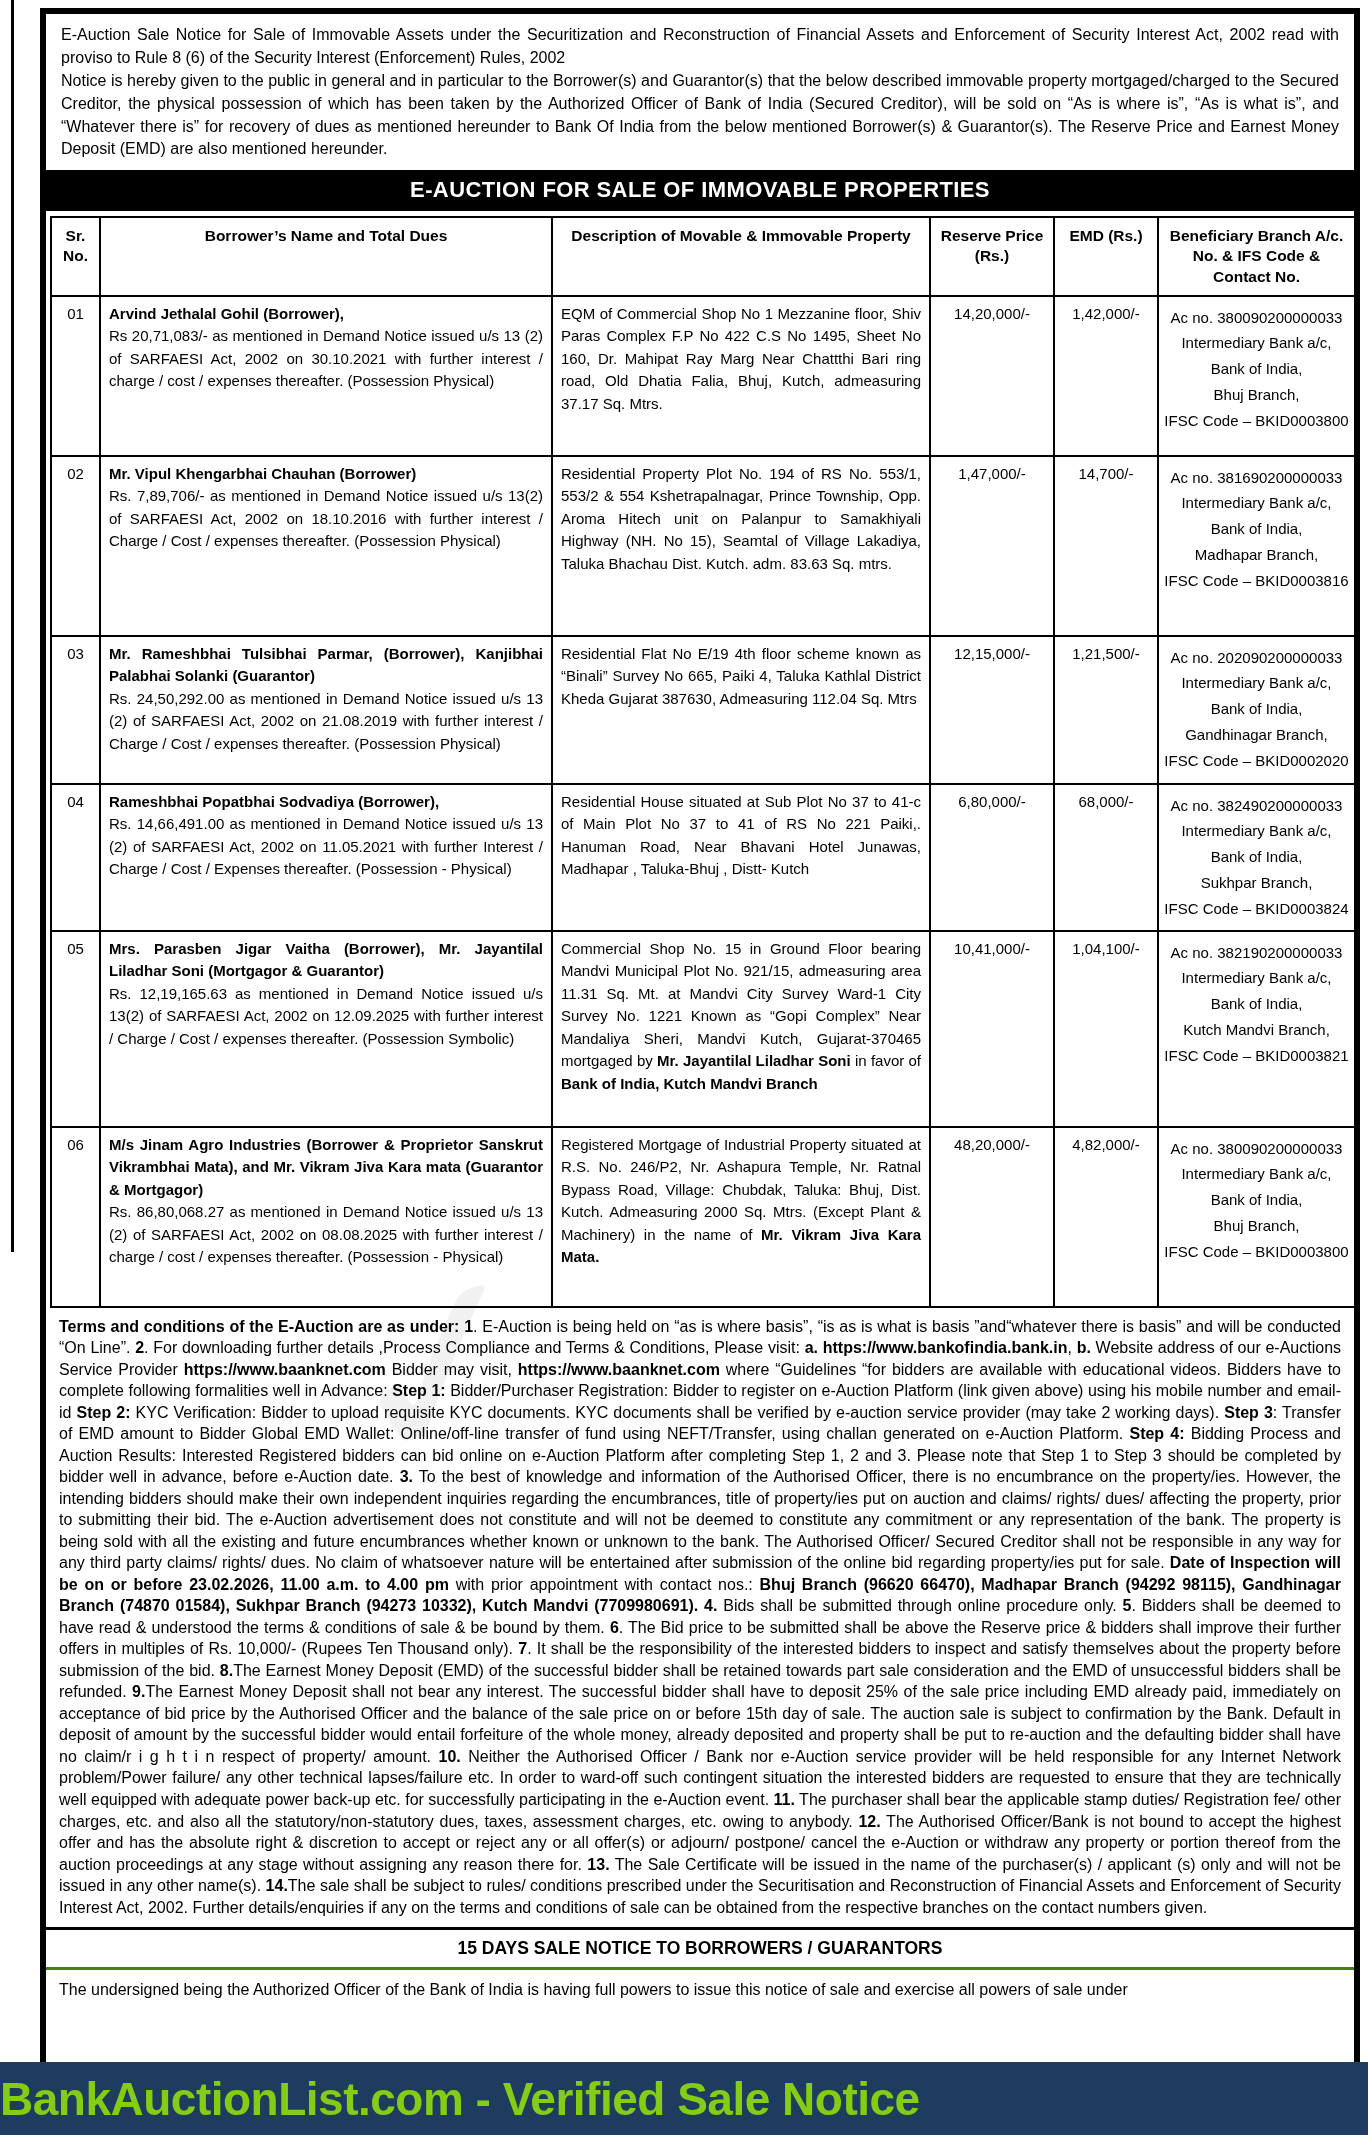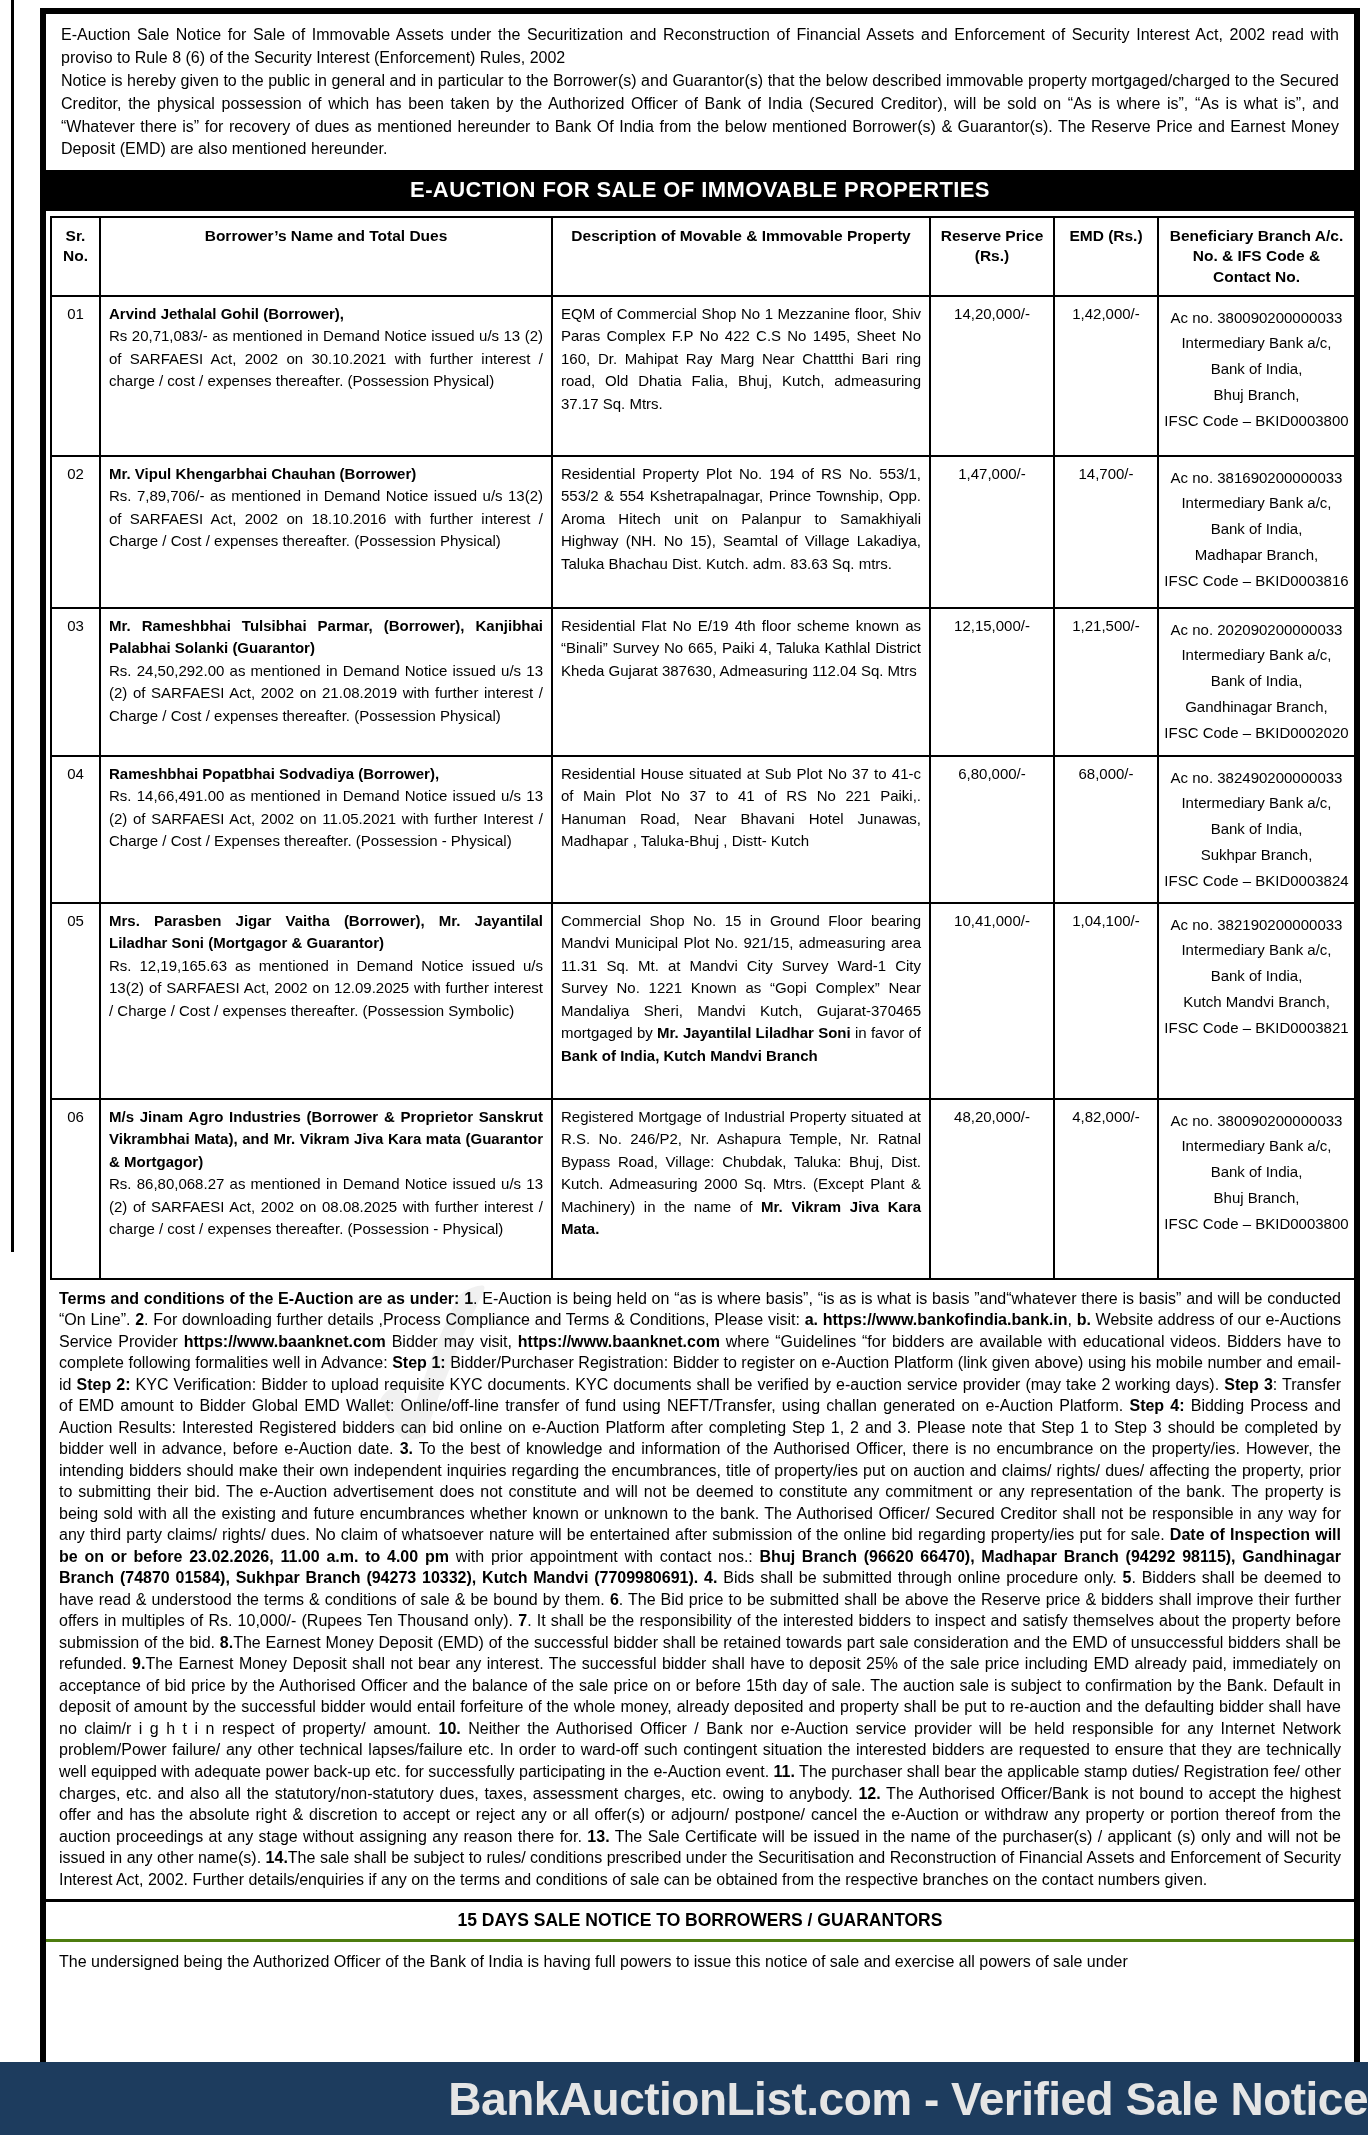--- a/index.html
+++ b/index.html
@@ -38,21 +38,21 @@
     padding:8px 13px 9px 13px; font-size:16px; line-height:1.345; text-align:justify;
     border-bottom:3px solid #000;
   }
   .notice15 {
     text-align:center; font-weight:bold; font-size:17.5px;
     padding:8px 0; border-bottom:3px solid #4d7c0f;
   }
   .undersigned { padding:9px 13px 0 13px; font-size:16px; line-height:1.4; text-align:justify; }
   .bottom-banner {
     position:absolute; left:0; bottom:0; width:1368px; height:73px; z-index:5;
-    background:#1d3c5e; color:#e5e5e5; display:flex; align-items:center; justify-content:flex-end;
+    background:#1d3c5e; color:#84cc16; display:flex; align-items:center; justify-content:flex-start;
     font-weight:bold; font-size:46px; letter-spacing:-0.5px; white-space:nowrap;
   }
 </style>
 </head>
 <body>
 
 <div class="scan-edge"></div>
 
 <div class="doc">
   <div class="watermark">✓</div>
@@ -94,21 +94,21 @@
         <td class="c-price">14,20,000/-</td>
         <td class="c-price">1,42,000/-</td>
         <td class="c-benef">
             <div>Ac no. 380090200000033</div>
             <div>Intermediary Bank a/c,</div>
             <div>Bank of India,</div>
             <div>Bhuj Branch,</div>
             <div>IFSC Code – BKID0003800</div>
           </td>
       </tr>
-      <tr style="height:152px">
+      <tr style="height:180px">
         <td class="c-sr">02</td>
         <td class="c-borrower">
           <div class="b-name">Mr. Vipul Khengarbhai Chauhan (Borrower)</div>
           <div>Rs. 7,89,706/- as mentioned in Demand Notice issued u/s 13(2) of SARFAESI Act, 2002 on 18.10.2016 with further interest / Charge / Cost / expenses thereafter. (Possession Physical)</div>
         </td>
         <td class="c-desc"><span>Residential Property Plot No. 194 of RS No. 553/1, 553/2 &amp; 554 Kshetrapalnagar, Prince Township, Opp. Aroma Hitech unit on Palanpur to Samakhiyali Highway (NH. No 15), Seamtal of Village Lakadiya, Taluka Bhachau Dist. Kutch. adm. 83.63 Sq. mtrs.</span></td>
         <td class="c-price">1,47,000/-</td>
         <td class="c-price">14,700/-</td>
         <td class="c-benef">
             <div>Ac no. 381690200000033</div>

